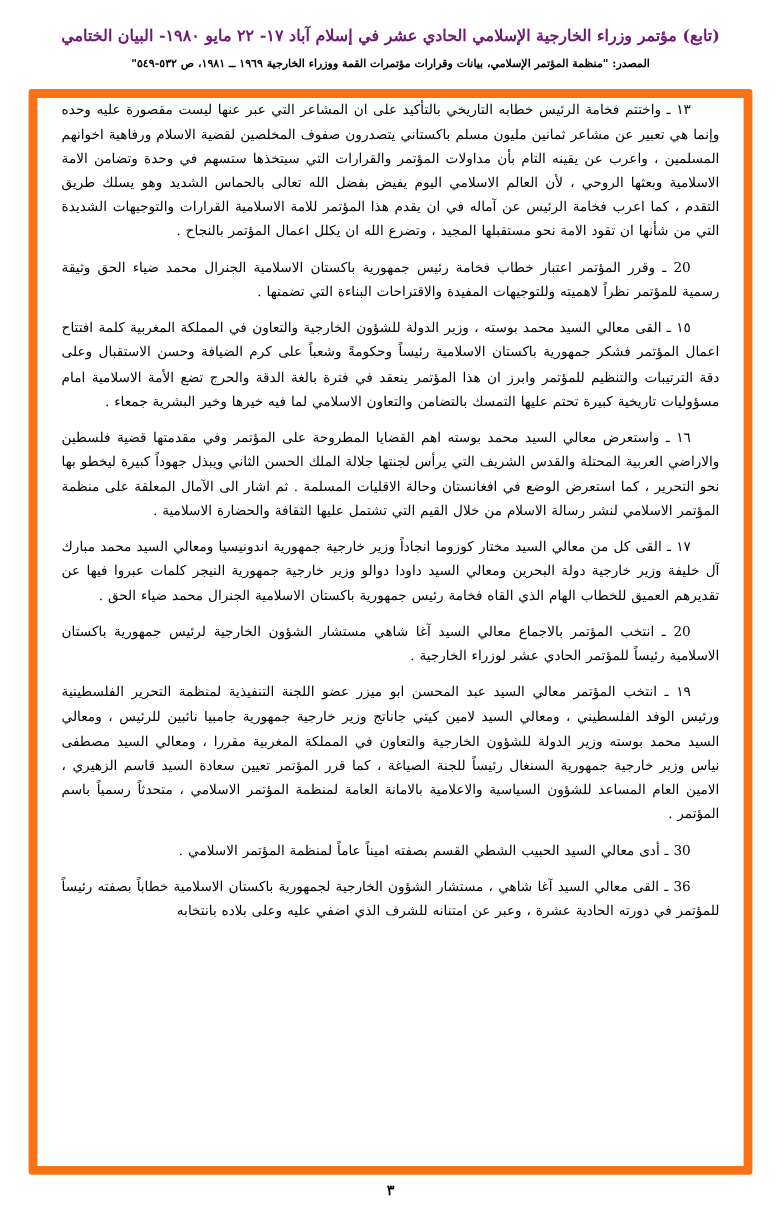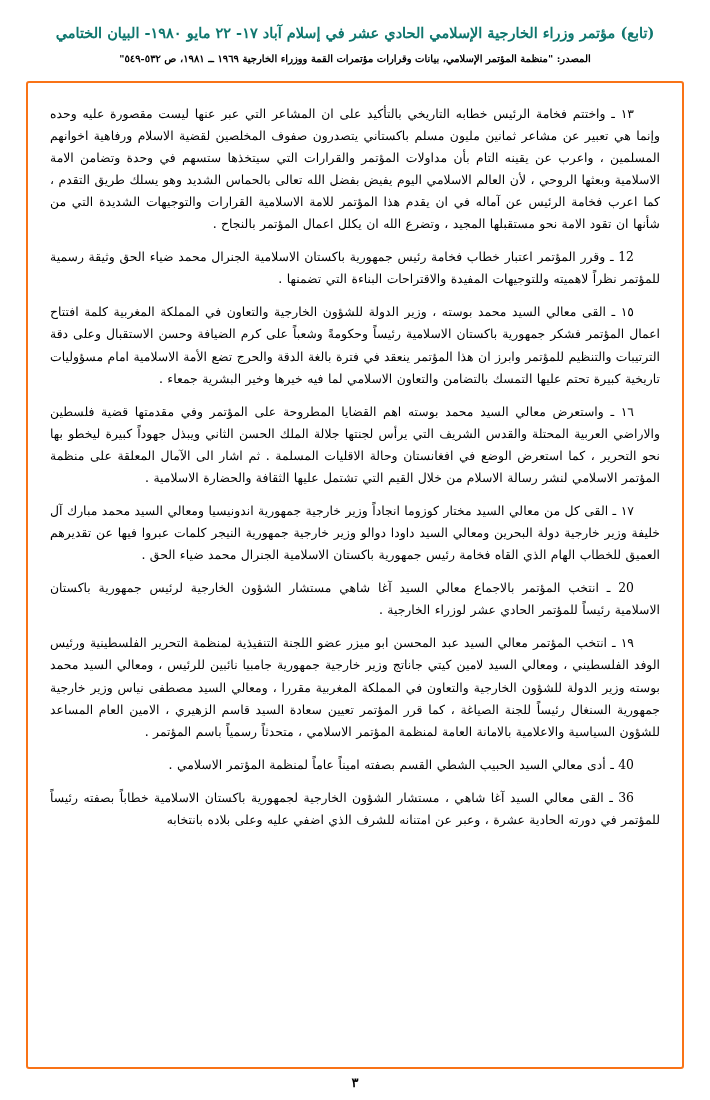--- a/index.html
+++ b/index.html
@@ -25,39 +25,39 @@
   }
   .header {
     text-align: center;
     margin-bottom: 8px;
   }
   .header-title {
     font-family: "DejaVu Serif", serif;
     font-weight: bold;
     font-size: 14.5px;
     line-height: 1.5;
-    color: #0f766e;
+    color: #701a75;
     direction: rtl;
     padding: 0 14px;
   }
   .header-source {
     font-family: "DejaVu Serif", serif;
     font-weight: bold;
     font-size: 10px;
     line-height: 1.6;
     margin-top: 7px;
     color: #000;
     direction: rtl;
   }
   .frame {
     flex: 1;
-    border: 2px solid #f97316;
+    border: 8px solid #f97316;
     border-radius: 3px;
     margin-top: 6px;
-    padding: 20px 22px 10px 22px;
+    padding: 0 22px 10px 22px;
     box-sizing: border-box;
     overflow: hidden;
     background: #fff;
   }
   .para {
     direction: rtl;
     text-align: justify;
     text-align-last: right;
     font-family: "DejaVu Serif", serif;
     font-size: 12.4px;
@@ -80,25 +80,25 @@
 
 <div class="page">
 
   <div class="header">
     <div class="header-title">(تابع)  مؤتمر وزراء الخارجية الإسلامي الحادي عشر في إسلام آباد ١٧- ٢٢ مايو ١٩٨٠- البيان الختامي</div>
     <div class="header-source">المصدر: "منظمة المؤتمر الإسلامي، بيانات وقرارات مؤتمرات القمة ووزراء الخارجية ١٩٦٩ ــ ١٩٨١، ص ٥٣٢-٥٤٩"</div>
   </div>
 
   <div class="frame">
     <p class="para">١٣ ـ واختتم فخامة الرئيس خطابه التاريخي بالتأكيد على ان المشاعر التي عبر عنها ليست مقصورة عليه وحده وإنما هي تعبير عن مشاعر ثمانين مليون مسلم باكستاني يتصدرون صفوف المخلصين لقضية الاسلام ورفاهية اخوانهم المسلمين ، واعرب عن يقينه التام بأن مداولات المؤتمر والقرارات التي سيتخذها ستسهم في وحدة وتضامن الامة الاسلامية وبعثها الروحي ، لأن العالم الاسلامي اليوم يفيض بفضل الله تعالى بالحماس الشديد وهو يسلك طريق التقدم ، كما اعرب فخامة الرئيس عن آماله في ان يقدم هذا المؤتمر للامة الاسلامية القرارات والتوجيهات الشديدة التي من شأنها ان تقود الامة نحو مستقبلها المجيد ، وتضرع الله ان يكلل اعمال المؤتمر بالنجاح .</p>
-    <p class="para">12 ـ وقرر المؤتمر اعتبار خطاب فخامة رئيس جمهورية باكستان الاسلامية الجنرال محمد ضياء الحق وثيقة رسمية للمؤتمر نظراً لاهميته وللتوجيهات المفيدة والاقتراحات البناءة التي تضمنها .</p>
+    <p class="para">20 ـ وقرر المؤتمر اعتبار خطاب فخامة رئيس جمهورية باكستان الاسلامية الجنرال محمد ضياء الحق وثيقة رسمية للمؤتمر نظراً لاهميته وللتوجيهات المفيدة والاقتراحات البناءة التي تضمنها .</p>
     <p class="para">١٥ ـ القى معالي السيد محمد بوسته ، وزير الدولة للشؤون الخارجية والتعاون في المملكة المغربية كلمة افتتاح اعمال المؤتمر فشكر جمهورية باكستان الاسلامية رئيساً وحكومةً وشعباً على كرم الضيافة وحسن الاستقبال وعلى دقة الترتيبات والتنظيم للمؤتمر وابرز ان هذا المؤتمر ينعقد في فترة بالغة الدقة والحرج تضع الأمة الاسلامية امام مسؤوليات تاريخية كبيرة تحتم عليها التمسك بالتضامن والتعاون الاسلامي لما فيه خيرها وخير البشرية جمعاء .</p>
     <p class="para">١٦ ـ واستعرض معالي السيد محمد بوسته اهم القضايا المطروحة على المؤتمر وفي مقدمتها قضية فلسطين والاراضي العربية المحتلة والقدس الشريف التي يرأس لجنتها جلالة الملك الحسن الثاني ويبذل جهوداً كبيرة ليخطو بها نحو التحرير ، كما استعرض الوضع في افغانستان وحالة الاقليات المسلمة . ثم اشار الى الآمال المعلقة على منظمة المؤتمر الاسلامي لنشر رسالة الاسلام من خلال القيم التي تشتمل عليها الثقافة والحضارة الاسلامية .</p>
     <p class="para">١٧ ـ القى كل من معالي السيد مختار كوزوما انجاداً وزير خارجية جمهورية اندونيسيا ومعالي السيد محمد مبارك آل خليفة وزير خارجية دولة البحرين ومعالي السيد داودا دوالو وزير خارجية جمهورية النيجر كلمات عبروا فيها عن تقديرهم العميق للخطاب الهام الذي القاه فخامة رئيس جمهورية باكستان الاسلامية الجنرال محمد ضياء الحق .</p>
     <p class="para">20 ـ انتخب المؤتمر بالاجماع معالي السيد آغا شاهي مستشار الشؤون الخارجية لرئيس جمهورية باكستان الاسلامية رئيساً للمؤتمر الحادي عشر لوزراء الخارجية .</p>
     <p class="para">١٩ ـ انتخب المؤتمر معالي السيد عبد المحسن ابو ميزر عضو اللجنة التنفيذية لمنظمة التحرير الفلسطينية ورئيس الوفد الفلسطيني ، ومعالي السيد لامين كيتي جاناتج وزير خارجية جمهورية جامبيا نائبين للرئيس ، ومعالي السيد محمد بوسته وزير الدولة للشؤون الخارجية والتعاون في المملكة المغربية مقررا ، ومعالي السيد مصطفى نياس وزير خارجية جمهورية السنغال رئيساً للجنة الصياغة ، كما قرر المؤتمر تعيين سعادة السيد قاسم الزهيري ، الامين العام المساعد للشؤون السياسية والاعلامية بالامانة العامة لمنظمة المؤتمر الاسلامي ، متحدثاً رسمياً باسم المؤتمر .</p>
-    <p class="para">40 ـ أدى معالي السيد الحبيب الشطي القسم بصفته اميناً عاماً لمنظمة المؤتمر الاسلامي .</p>
+    <p class="para">30 ـ أدى معالي السيد الحبيب الشطي القسم بصفته اميناً عاماً لمنظمة المؤتمر الاسلامي .</p>
     <p class="para">36 ـ القى معالي السيد آغا شاهي ، مستشار الشؤون الخارجية لجمهورية باكستان الاسلامية خطاباً بصفته رئيساً للمؤتمر في دورته الحادية عشرة ، وعبر عن امتنانه للشرف الذي اضفي عليه وعلى بلاده بانتخابه</p>
   </div>
 
   <div class="footer">٣</div>
 
 </div>
 
 </body></html>

